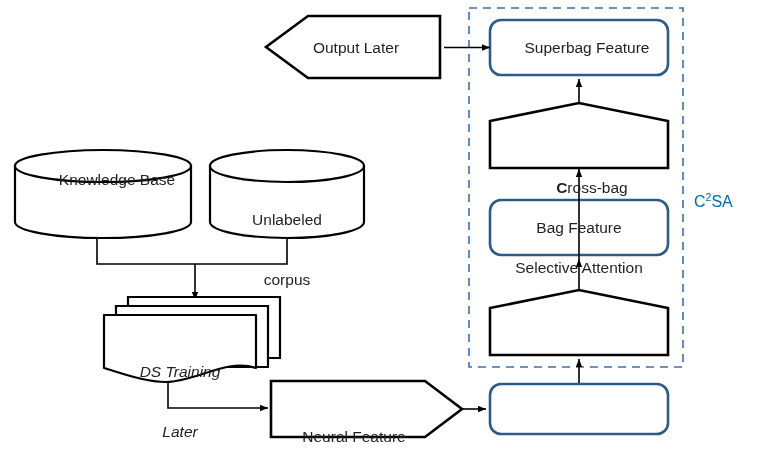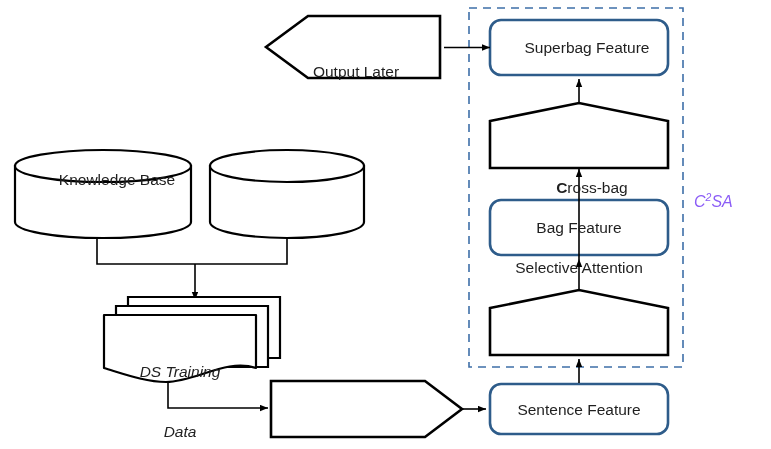--- a/index.html
+++ b/index.html
@@ -33,25 +33,24 @@
     white-space: pre;
     pointer-events: none;
     display: flex;
     align-items: center;
     justify-content: center;
   }
   .node-label.two-line { line-height: 20px; }
   .bold-c { font-weight: bold; }
   .group-tag {
     position: absolute;
-    color: #8b5cf6;
+    color: #0369a1;
     font-size: 16px;
     font-family: "Liberation Sans", sans-serif;
     white-space: nowrap;
-    font-style: italic;
   }
   .group-tag sup { font-size: 10.5px; vertical-align: super; }
 </style>
 </head>
 <body>
 
 <div id="diagram-root">
 
   <svg id="diagram-svg" width="771" height="449" viewBox="0 0 771 449">
     <defs>
@@ -106,42 +105,49 @@
              C226,358 196,382 166,382
              C146,382 124,374 104,368 Z" fill="#ffffff" stroke="#000000" stroke-width="2.2" stroke-linejoin="round"></path>
 
     <path d="M168,381 L168,408 L268,408" fill="none" stroke="#000000" stroke-width="1.6" marker-end="url(#arrowblk)"></path>
 
     <path d="M271,381 L425,381 L462,409 L425,437 L271,437 Z" fill="#ffffff" stroke="#000000" stroke-width="2.6" stroke-linejoin="miter"></path>
 
     <line x1="462" y1="409" x2="486" y2="409" stroke="#000000" stroke-width="1.6" marker-end="url(#arrowblk)"></line>
   </svg>
 
-  <div class="node-label" style="left:272px; top:34px; width:168px; height:26px;margin-top:24px;">Output Later</div>
+  <div class="node-label" style="left:272px; top:34px; width:168px; height:26px;">Output Later</div>
 
   <div class="node-label" style="left:490px; top:34px; width:178px; height:26px;margin-left:8px;">Superbag Feature</div>
 
   <div class="node-label two-line" style="left:490px; top:118px; width:178px; height:48px; display:block;">
     <div style="text-align:center;">
       <span class="bold-c">C</span><span>ross-bag</span>
     </div>
     <div style="text-align:center;">Selective Attention</div>
   </div>
 
   <div class="node-label" style="left:490px; top:214px; width:178px; height:26px;">Bag Feature</div>
 
 
-  <div class="node-label" style="left:490px; top:396px; width:178px; height:26px;">Sentence Feature</div>
 
   <div class="node-label" style="left:15px; top:166px; width:204px; height:26px;">Knowledge Base</div>
 
+  <div class="node-label two-line" style="left:210px; top:170px; width:154px; height:48px; display:block;">
+    <div style="text-align:center;">Unlabeled</div>
+    <div style="text-align:center;">corpus</div>
+  </div>
 
   <div class="node-label two-line" style="left:104px; top:322px; width:152px; height:48px; display:block;font-style:italic;">
     <div style="text-align:center;">DS Training</div>
-    <div style="text-align:center;">Data</div>
+    <div style="text-align:center;">Later</div>
   </div>
 
+  <div class="node-label two-line" style="left:271px; top:387px; width:166px; height:48px; display:block;">
+    <div style="text-align:center;">Neural Feature</div>
+    
+  </div>
 
   <div class="group-tag" style="left:694px; top:191px;">
     <span>C</span><sup>2</sup><span>SA</span>
   </div>
 
 </div>
 
 </body></html>

